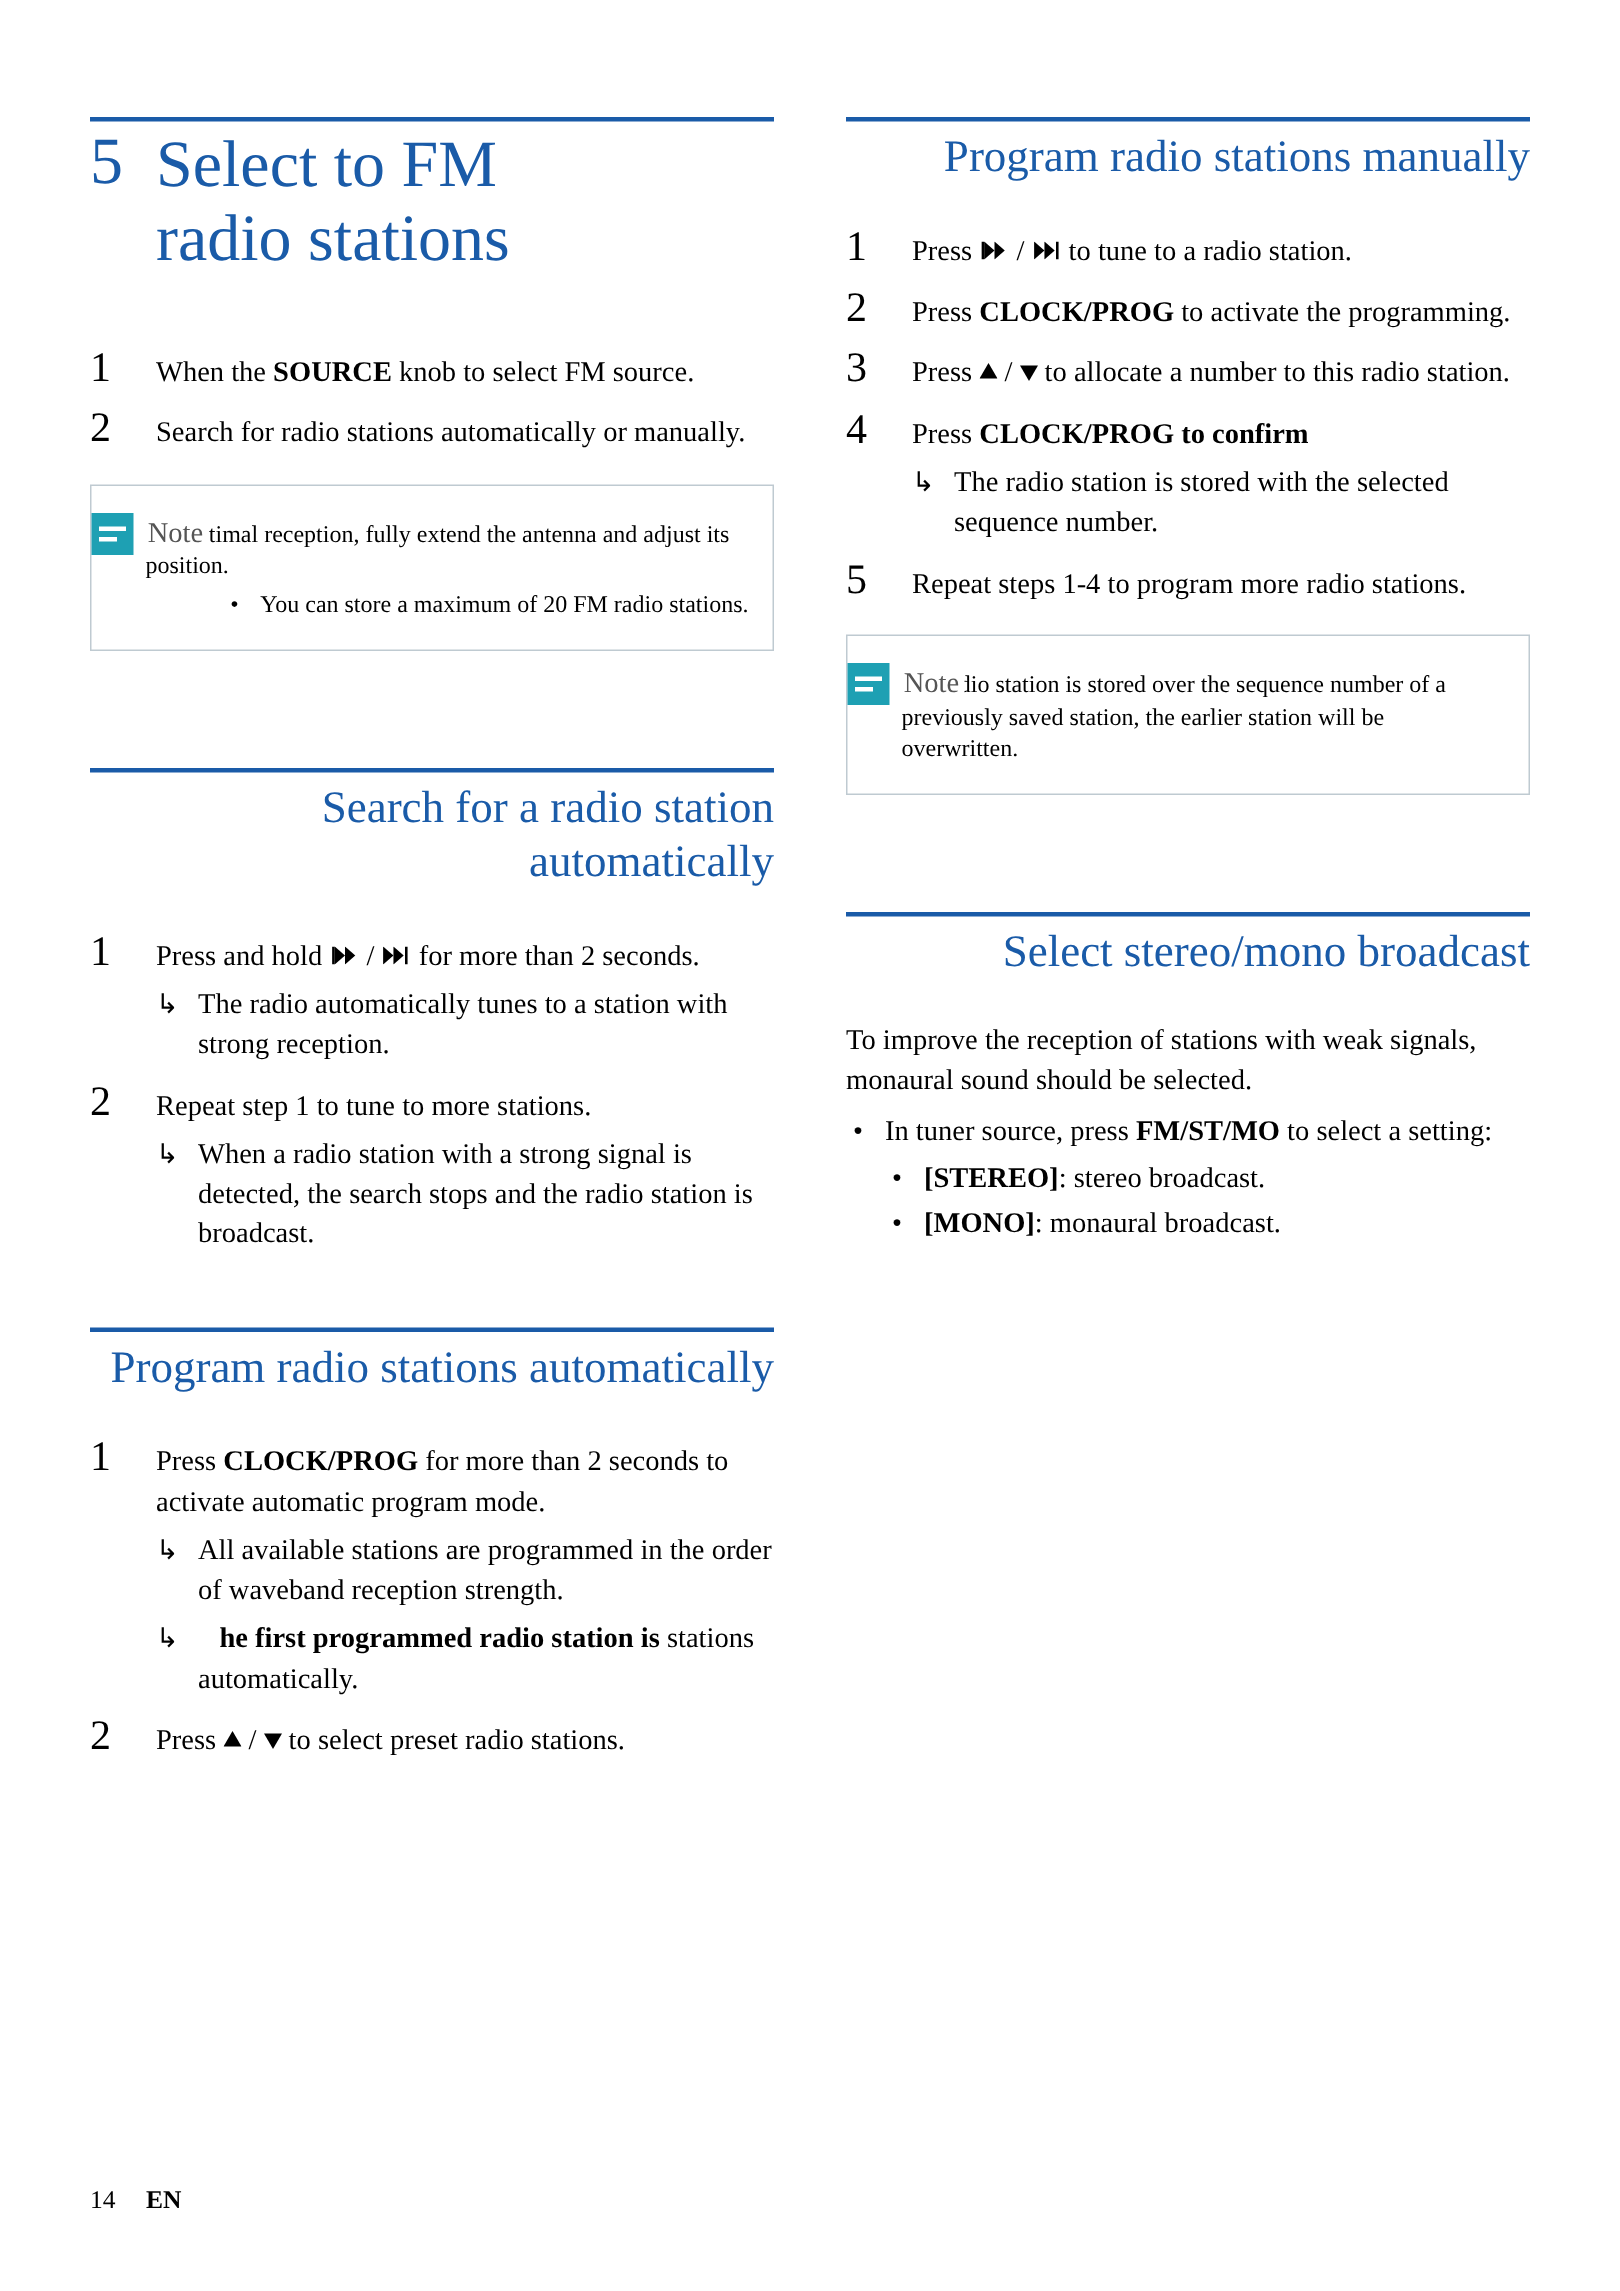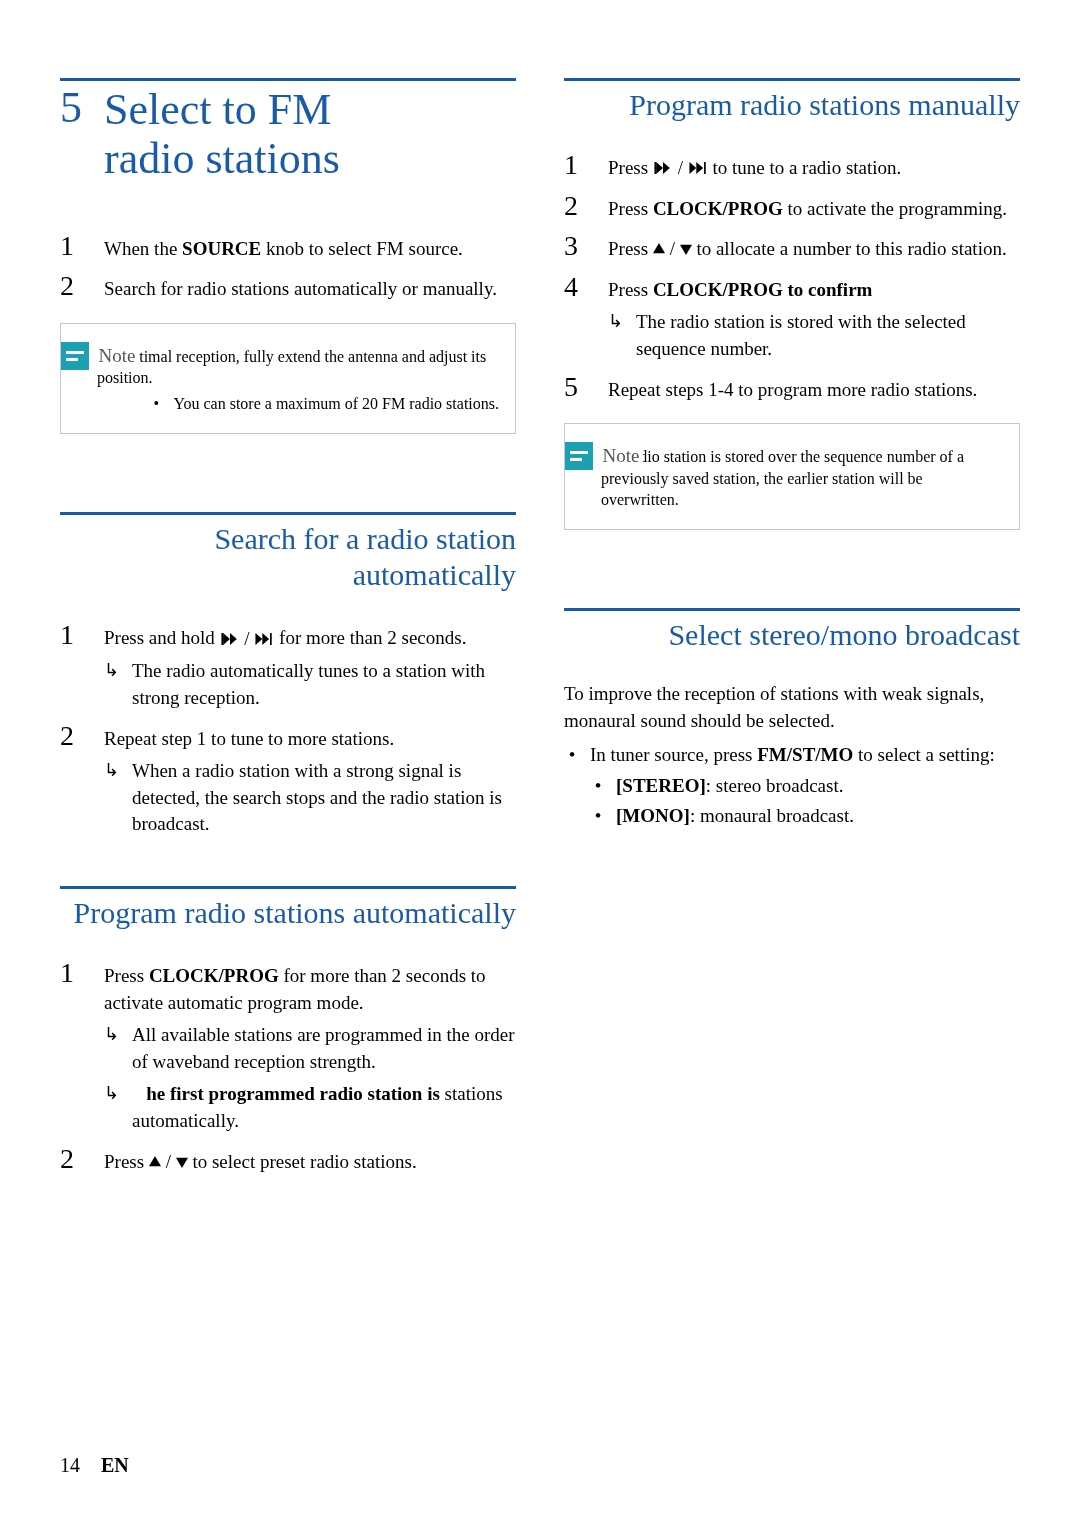--- a/index.html
+++ b/index.html
@@ -115,21 +115,21 @@
   .note-box ul li{ display:flex; gap:8px; margin-bottom:4px;justify-content:flex-end;}
   .note-box ul li::before{ content:"•"; width:12px; flex-shrink:0; }
   .spacer-med { height: 38px; }
   
   .skip-icon, .tri-icon { display:inline-block; vertical-align:middle; }
   
   .footer {
     position: absolute;
     bottom: 50px;
     left: 60px;
-    font-size: 20px;
+    font-size: 17px;
   }
   .footer .pg { margin-right: 16px; }
   .footer .lang { font-weight: bold; }
   .plain { font-size:19px; line-height:1.4; margin-bottom:8px; }
 </style>
 </head>
 <body>
 
 <div class="columns">
 

